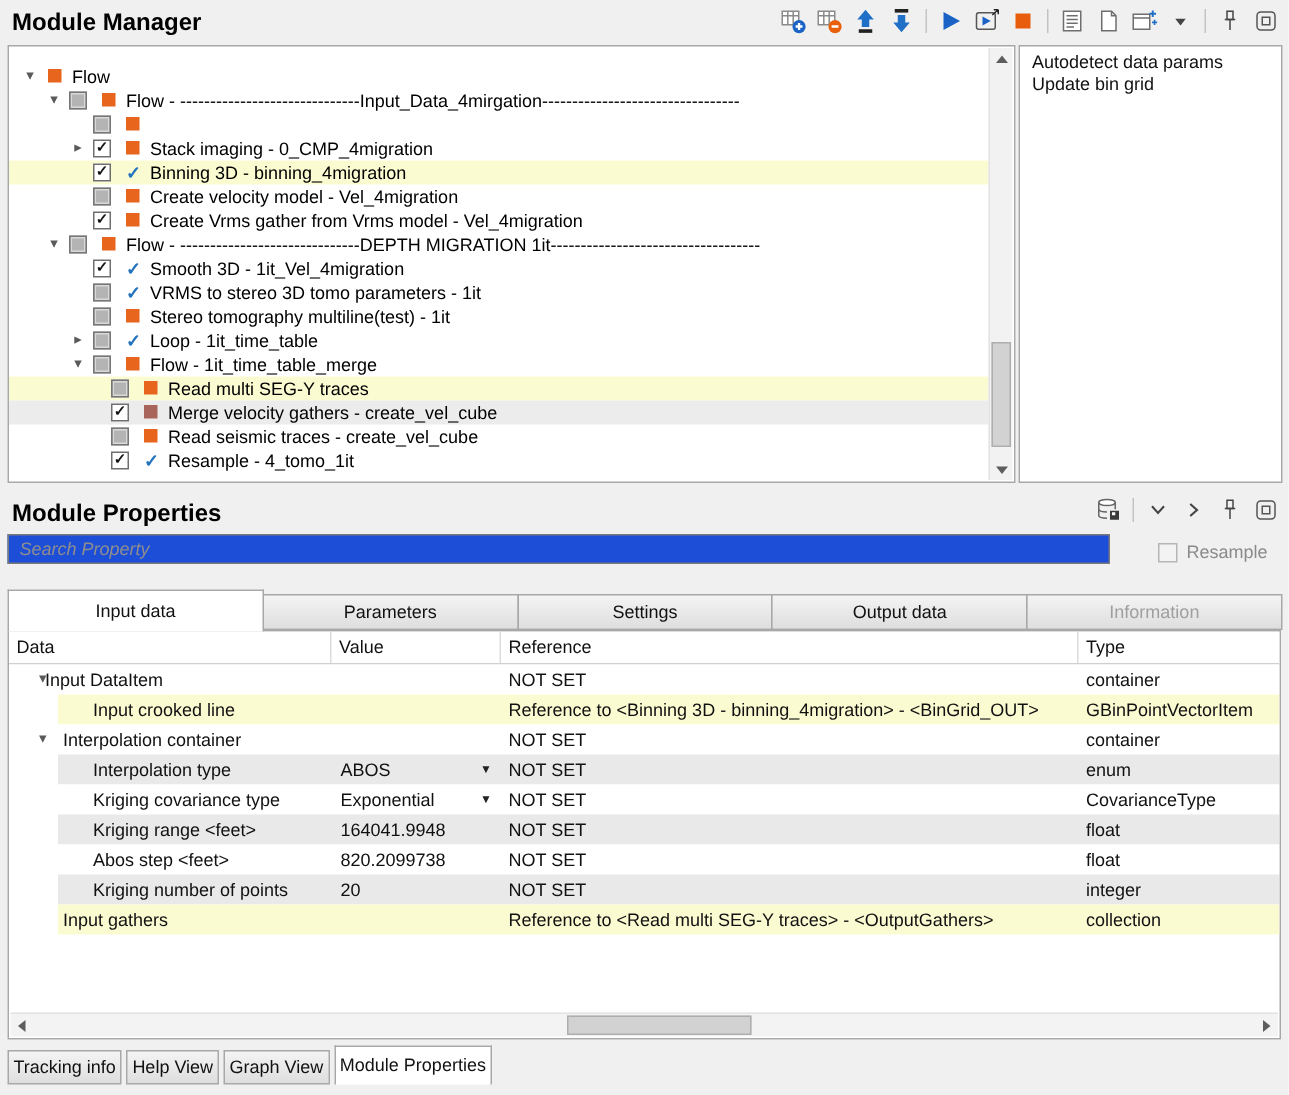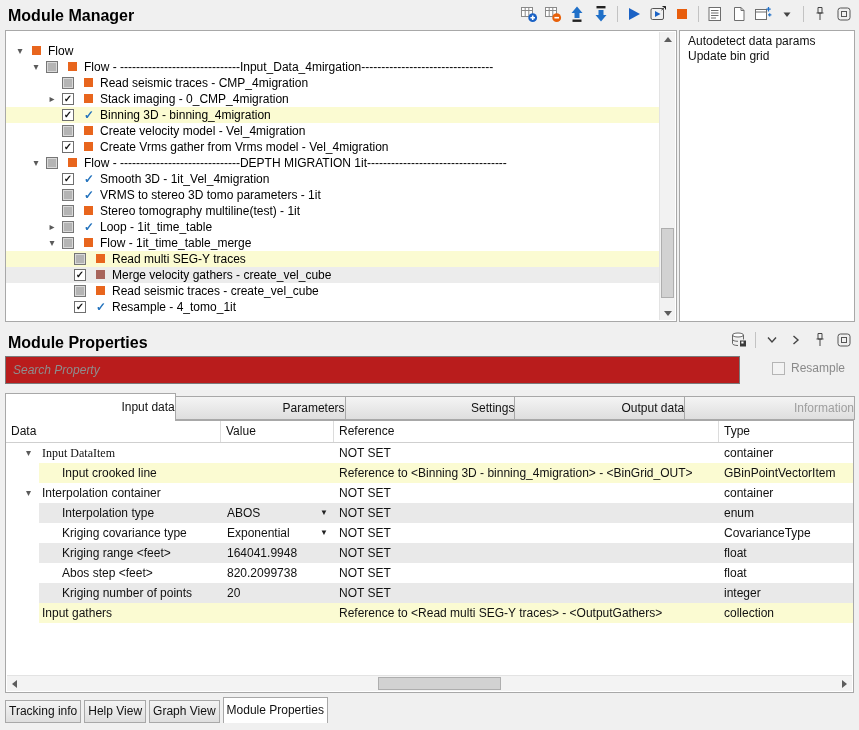--- a/index.html
+++ b/index.html
@@ -45,29 +45,29 @@
   .tri.right{border-top:4px solid transparent;border-bottom:4px solid transparent;border-left:5px solid #5d5d5d;}
 
   #context-panel{position:absolute;left:679px;top:30px;right:4px;height:292px;background:#fff;
       border:1px solid #a8a8a8;box-sizing:border-box;padding-top:3px;}
   .ctx-item{height:15px;line-height:15px;padding:0 8px;cursor:pointer;}
 
   
   #mp-title{position:absolute;left:8px;top:334px;}
   #mp-toolbar{position:absolute;right:4px;top:329px;}
 
-  #search-input{position:absolute;left:5px;top:356px;width:735px;height:28px;box-sizing:border-box;
-      border:1px solid #7a7a7a;padding:0 7px;font:12px "Liberation Sans",sans-serif;background:#b91c1c;}
+  #search-input{position:absolute;left:5px;top:356px;width:735px;height:20px;box-sizing:border-box;
+      border:1px solid #7a7a7a;padding:0 7px;font:12px "Liberation Sans",sans-serif;background:#1d4ed8;}
   #search-input::placeholder{font-style:italic;color:#8e8e8e;}
   #advanced-group{position:absolute;right:14px;top:361px;display:flex;align-items:center;}
   #advanced-cb{width:13px;height:13px;border:1px solid #b5b5b5;background:#f3f3f3;box-sizing:border-box;}
   #advanced-label{margin-left:6px;color:#8a8a8a;}
 
   #mp-tabs{position:absolute;left:5px;top:393px;right:5px;height:27px;display:flex;}
-  .tab{flex:1;text-align:right;box-sizing:border-box;cursor:pointer;
+  .tab{flex:1;text-align:center;box-sizing:border-box;cursor:pointer;
        border:1px solid #a8a8a8;margin-top:3px;height:24px;line-height:22px;
        background:linear-gradient(#f4f4f4,#dedede);margin-right:-1px;}
   .tab.active{margin-top:0;height:28px;line-height:26px;background:#fff;border-bottom:0;z-index:3;position:relative;}
   .tab.disabled{color:#9f9f9f;}
 
   #table-panel{position:absolute;left:5px;top:420px;right:5px;height:273px;background:#fff;
       border:1px solid #a8a8a8;box-sizing:border-box;overflow:hidden;}
   #thead{display:flex;height:21px;line-height:20px;border-bottom:1px solid #cfcfcf;background:#fff;}
   .th{box-sizing:border-box;padding-left:5px;border-right:1px solid #dcdcdc;overflow:hidden;}
   .th:last-child{border-right:0;}
@@ -218,21 +218,20 @@
         </div>
         <div class="trow">
           <span class="expander" style="left: 24px;">▾</span>
           <span class="cb partial" style="left: 40px;"></span>
           <span class="sq orange" style="left: 62px;"></span>
           <span class="tlabel" style="left: 78px;">Flow - ------------------------------Input_Data_4mirgation---------------------------------</span>
         </div>
         <div class="trow">
           <span class="cb partial" style="left: 56px;"></span>
           <span class="sq orange" style="left: 78px;"></span>
-          <span class="tlabel" style="left: 94px;">Read seismic traces - CMP_4migration</span>
         </div>
         <div class="trow">
           <span class="expander" style="left: 40px;">▸</span>
           <span class="cb checked" style="left: 56px;">✓</span>
           <span class="sq orange" style="left: 78px;"></span>
           <span class="tlabel" style="left: 94px;">Stack imaging - 0_CMP_4migration</span>
         </div>
         <div class="trow hl-yellow">
           <span class="cb checked" style="left: 56px;">✓</span>
           <span class="bluecheck" style="left: 78px;">✓</span>
@@ -384,21 +383,21 @@
     <div id="thead">
         <div class="th w-name">Data</div>
         <div class="th w-val">Value</div>
         <div class="th w-ref">Reference</div>
         <div class="th w-type">Type</div>
       </div>
     <div id="tbody">
         <div class="prow" style="background: rgb(255, 255, 255);">
           <div class="pc w-name">
             <span class="pexp">▾</span>
-            <span class="pname" style="left: 36px; font-family: Liberation Serif, serif;">Input DataItem</span>
+            <span class="pname" style="left: 24px;">Input DataItem</span>
           </div>
           <div class="pc w-val"></div>
           <div class="pc ref w-ref">NOT SET</div>
           <div class="pc type w-type">container</div>
         </div>
         <div class="prow" style="background: linear-gradient(to right, rgb(255, 255, 255) 33px, rgb(251, 251, 210) 33px);">
           <div class="pc w-name">
             <span class="pname" style="left: 56px;">Input crooked line</span>
           </div>
           <div class="pc w-val"></div>

